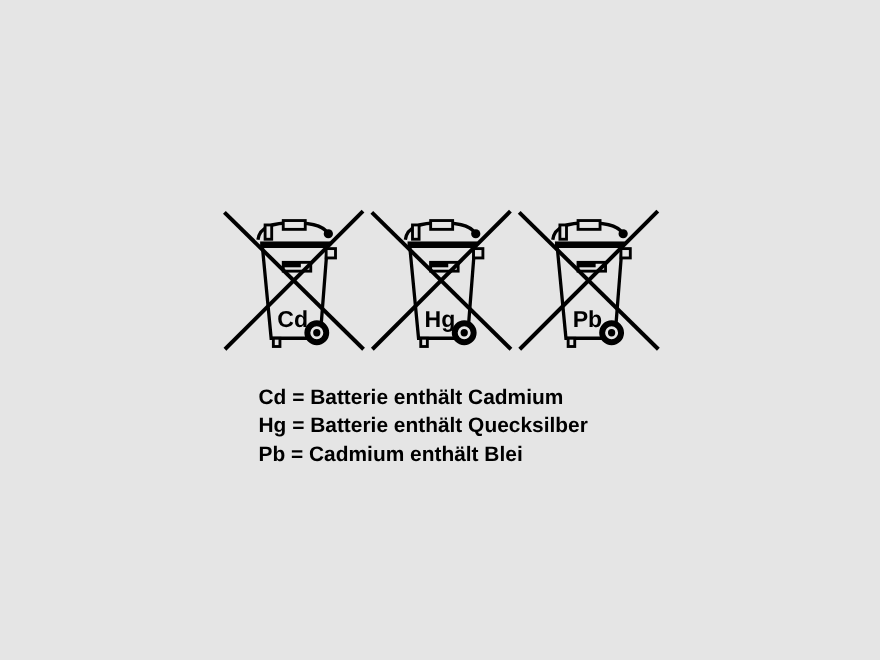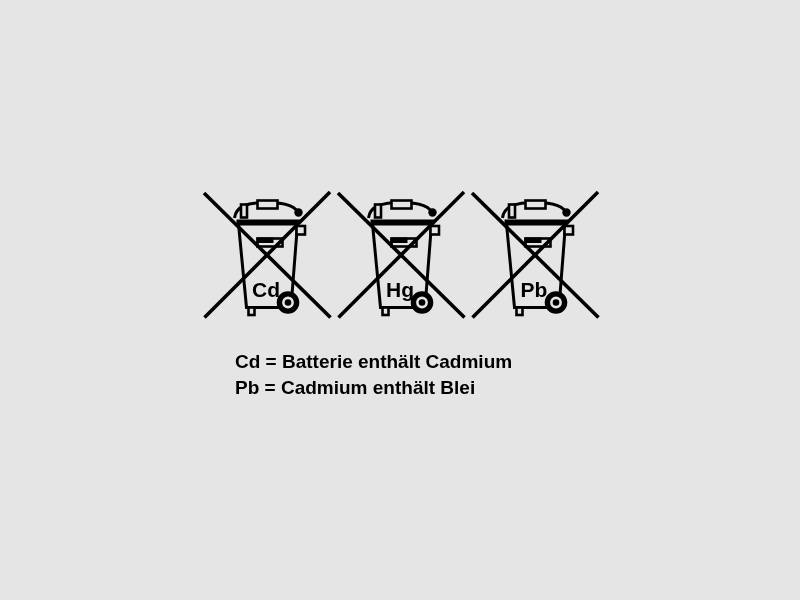--- a/index.html
+++ b/index.html
@@ -91,16 +91,17 @@
     <text class="chem-label" x="66" y="111" text-anchor="middle">Hg</text>
   </svg>
 
   <svg class="bin-symbol pos-2" viewBox="0 0 134 138">
     <use href="#bin-glyph"></use>
     <text class="chem-label" x="66" y="111" text-anchor="middle">Pb</text>
   </svg>
 
   <div class="legend">
     <div class="legend-line">Cd = Batterie enthält Cadmium</div>
+    <div class="legend-line">Hg = Batterie enthält Quecksilber</div>
     <div class="legend-line">Pb = Cadmium enthält Blei</div>
   </div>
 
 </div>
 
 </body></html>

